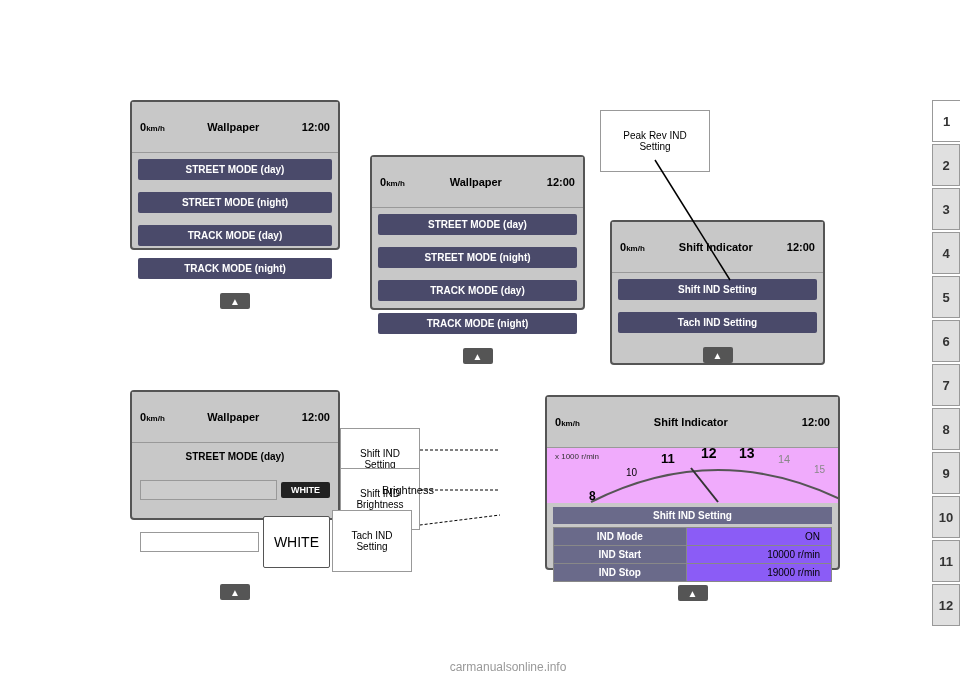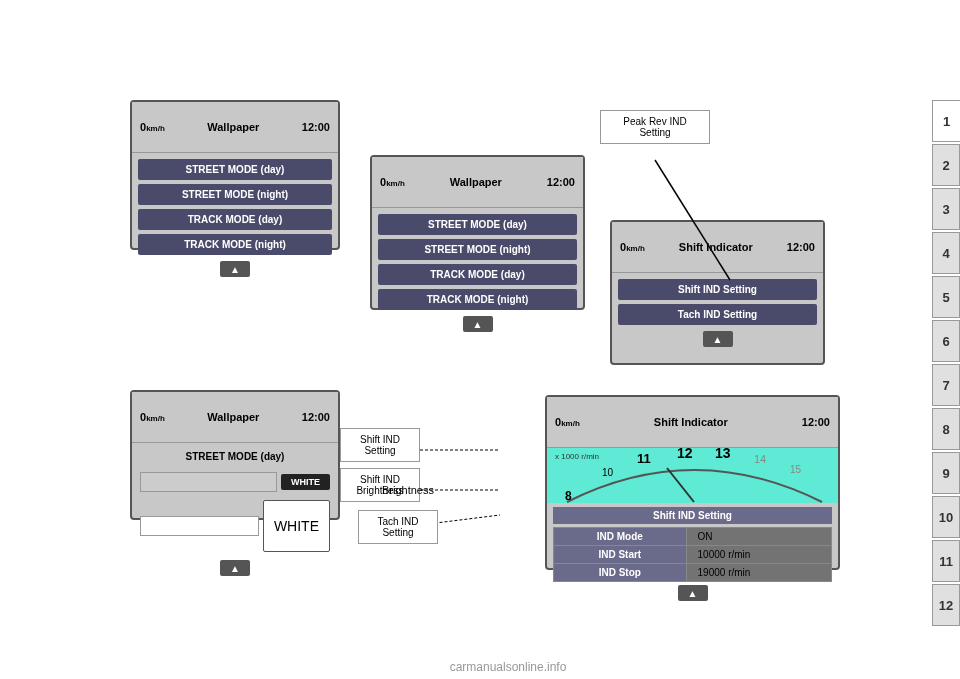--- a/index.html
+++ b/index.html
@@ -56,21 +56,21 @@
       font-size: 11px;
       font-weight: bold;
       color: #000;
       border-bottom: 1px solid #999;
     }
 
     .screen-body {
       padding: 6px;
       display: flex;
       flex-direction: column;
-      gap: 4px;
+      gap: 12px;
     }
 
     .menu-btn {
       background: #4a4a6a;
       color: #fff;
       text-align: center;
       padding: 5px 8px;
       font-size: 10px;
       font-weight: bold;
       border-radius: 2px;
@@ -132,21 +132,21 @@
       top: 395px;
       width: 295px;
       height: 175px;
     }
 
     
     .callout {
       position: absolute;
       background: #fff;
       border: 1px solid #999;
-      padding: 5px 8px;
+      padding: 19px 8px;
       font-size: 10px;
       text-align: center;
       font-weight: normal;
       color: #000;
     }
     .color-btn-black {
       background: #222;
       color: #fff;
       font-size: 9px;
       font-weight: bold;
@@ -161,22 +161,23 @@
       font-weight: normal;
       padding: 17px 10px;
       border-radius: 2px;
       border: 1px solid #555;
     }
 
     
     .gauge-area {
       position: relative;
       height: 55px;
-      background: #5eead4;
+      background: #f0abfc;
       overflow: hidden;
+      padding-left: 24px;
     }
     .gauge-label {
       position: absolute;
       top: 4px;
       left: 8px;
       font-size: 8px;
       color: #333;
     }
 
     
@@ -189,23 +190,23 @@
       border: 1px solid #888;
       padding: 3px 11px;
     }
     .ind-table .label-cell {
       background: #6a6a8a;
       color: #fff;
       font-weight: bold;
       text-align: center;
     }
     .ind-table .value-cell {
-      background: #737373;
+      background: #8b5cf6;
       color: #000;
-      text-align: left;
+      text-align: right;
     }
 
     .watermark {
       position: absolute;
       bottom: 5px;
       left: 50%;
       transform: translateX(-50%);
       font-size: 12px;
       color: #999;
       white-space: nowrap;
@@ -366,19 +367,19 @@
 </svg>
 
 <div class="callout" style="left:340px; top:428px; width:80px;">
   <span>Shift IND<br>Setting</span>
 </div>
 
 <div class="callout" style="left:340px; top:468px; width:80px;">
   <span>Shift IND<br>Brightness</span>
 </div>
 
-<div class="callout" style="left:358px; top:510px; width:80px;">
+<div class="callout" style="left:332px; top:510px; width:80px;">
   <span>Tach IND<br>Setting</span>
 </div>
 
 <div style="position:absolute; left:382px; top:484px; font-size:11px; color:#000;">Brightness</div>
 
 <div class="watermark">carmanualsonline.info</div>
 
 </body></html>

